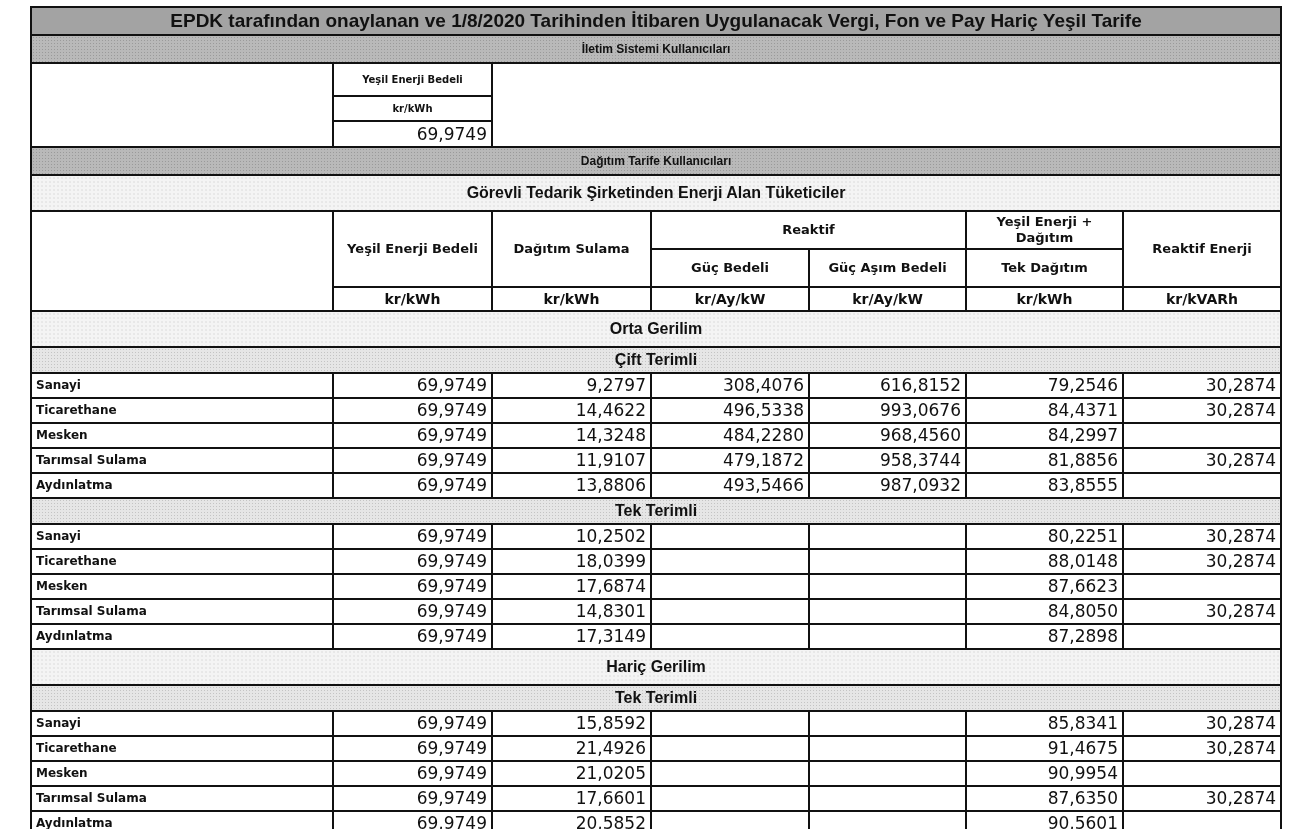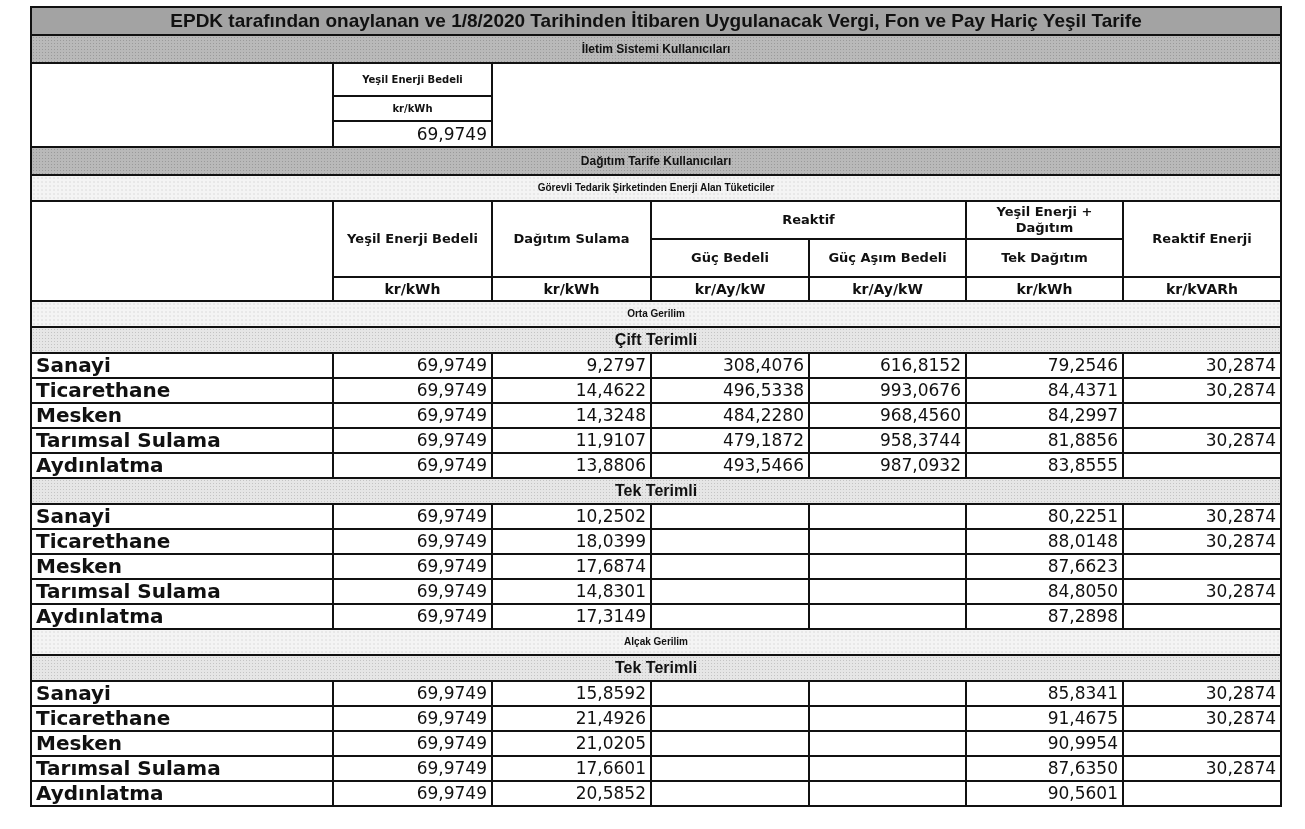--- a/index.html
+++ b/index.html
@@ -8,32 +8,32 @@
   .wrap { position: absolute; left: 30px; top: 6px; width: 1250px; }
   table { border-collapse: collapse; width: 1250px; table-layout: fixed; }
   td { border: 2px solid #111; padding: 0 4px; height: 23px; line-height: 23px;
        font-size: 17px; white-space: nowrap; overflow: hidden; box-sizing: border-box; }
   .title { font-family: "Liberation Sans", sans-serif; font-weight: bold; font-size: 19px;
            text-align: center; height: 28px; line-height: 26px; background: #a3a3a3; }
   .band-dark { background: #b9b9b9; background-image: radial-gradient(#9a9a9a 0.6px, transparent 0.8px);
                background-size: 3px 3px; text-align: center; font-weight: bold; font-size: 12px;
                font-family: "Liberation Sans", sans-serif; height: 28px; line-height: 26px; }
   .band-light { background: #f4f4f4; background-image: radial-gradient(#d9d9d9 0.6px, transparent 0.8px);
-                background-size: 4px 4px; text-align: center; font-weight: bold; font-size: 10px;
-                font-family: "Liberation Sans", sans-serif; height: 26px; line-height: 24px; }
+                background-size: 4px 4px; text-align: center; font-weight: bold; font-size: 16px;
+                font-family: "Liberation Sans", sans-serif; height: 36px; line-height: 24px; }
   .band-mid { background: #e6e6e6; background-image: radial-gradient(#c4c4c4 0.6px, transparent 0.8px);
               background-size: 3px 3px; text-align: center; font-weight: bold; font-size: 16px;
               font-family: "Liberation Sans", sans-serif; height: 26px; line-height: 24px; margin-left: 21px; }
   .hdr { text-align: center; font-weight: bold; font-size: 13px; line-height: 16px;
          white-space: normal; font-family: "DejaVu Sans", sans-serif; }
   .unit { text-align: center; font-weight: bold; font-size: 14px; height: 24px; line-height: 22px; }
   .small-hdr { text-align: center; font-weight: bold; font-size: 10px; height: 33px; line-height: 14px; }
   .small-unit { text-align: center; font-weight: bold; font-size: 10px; height: 25px; line-height: 22px; }
   .small-val { text-align: right; font-size: 17px; height: 26px; line-height: 24px; }
-  .label { font-weight: bold; font-family: "DejaVu Sans", sans-serif; font-size: 20px; }
+  .label { font-weight: bold; font-family: "DejaVu Sans", sans-serif; font-size: 12px; }
   .num { text-align: right; font-family: "DejaVu Sans", sans-serif; font-size: 17px; }
   .blank { background: #fff; }
 </style>
 </head>
 <body>
 
 <div class="wrap">
 <table>
   <colgroup>
     <col style="width:302px">
@@ -182,21 +182,21 @@
         <tr>
           <td class="label">Aydınlatma</td>
           <td class="num">69,9749</td>
           <td class="num">17,3149</td>
           <td class="num"></td>
           <td class="num"></td>
           <td class="num">87,2898</td>
           <td class="num"></td>
         </tr>
         <tr>
-          <td colspan="7" class="band-light">Alçak Gerilim</td>
+          <td colspan="7" class="band-light">Hariç Gerilim</td>
         </tr>
         <tr>
           <td colspan="7" class="band-mid">Tek Terimli</td>
         </tr>
         <tr>
           <td class="label">Sanayi</td>
           <td class="num">69,9749</td>
           <td class="num">15,8592</td>
           <td class="num"></td>
           <td class="num"></td>

